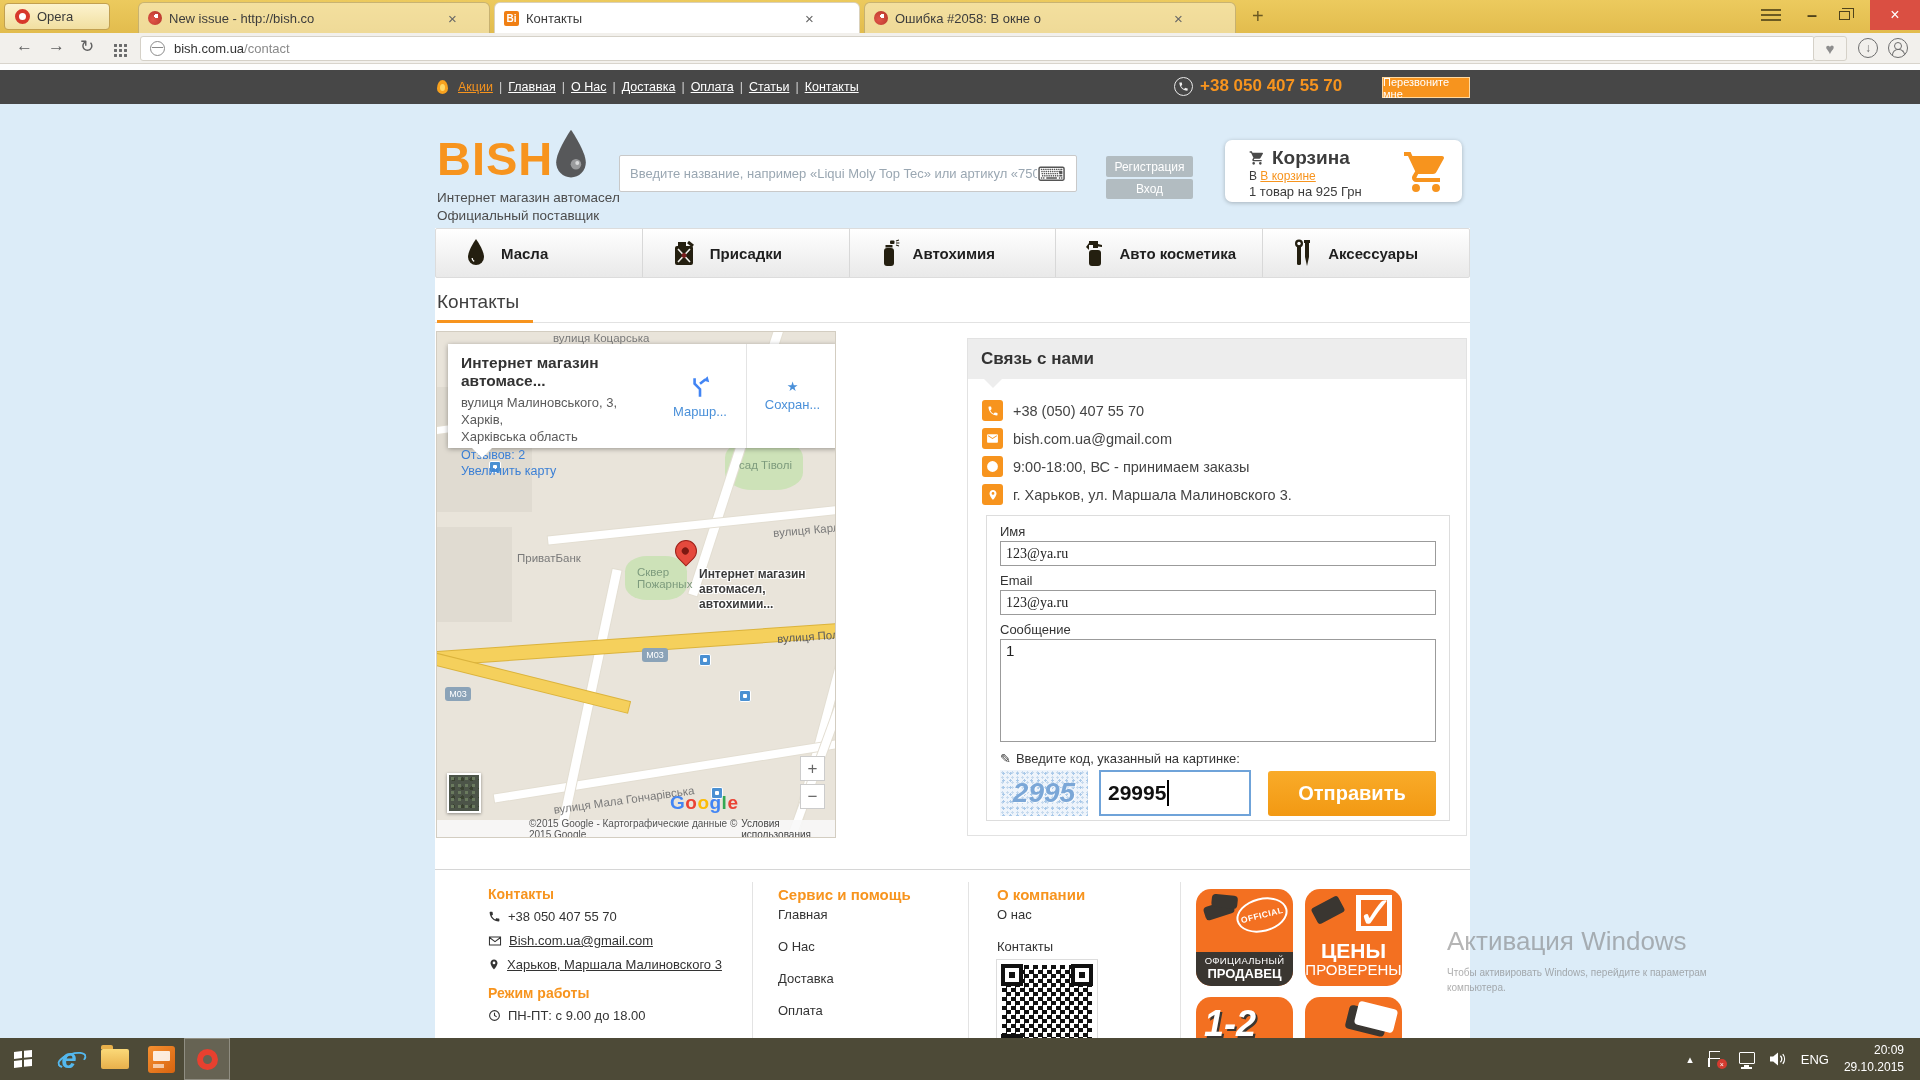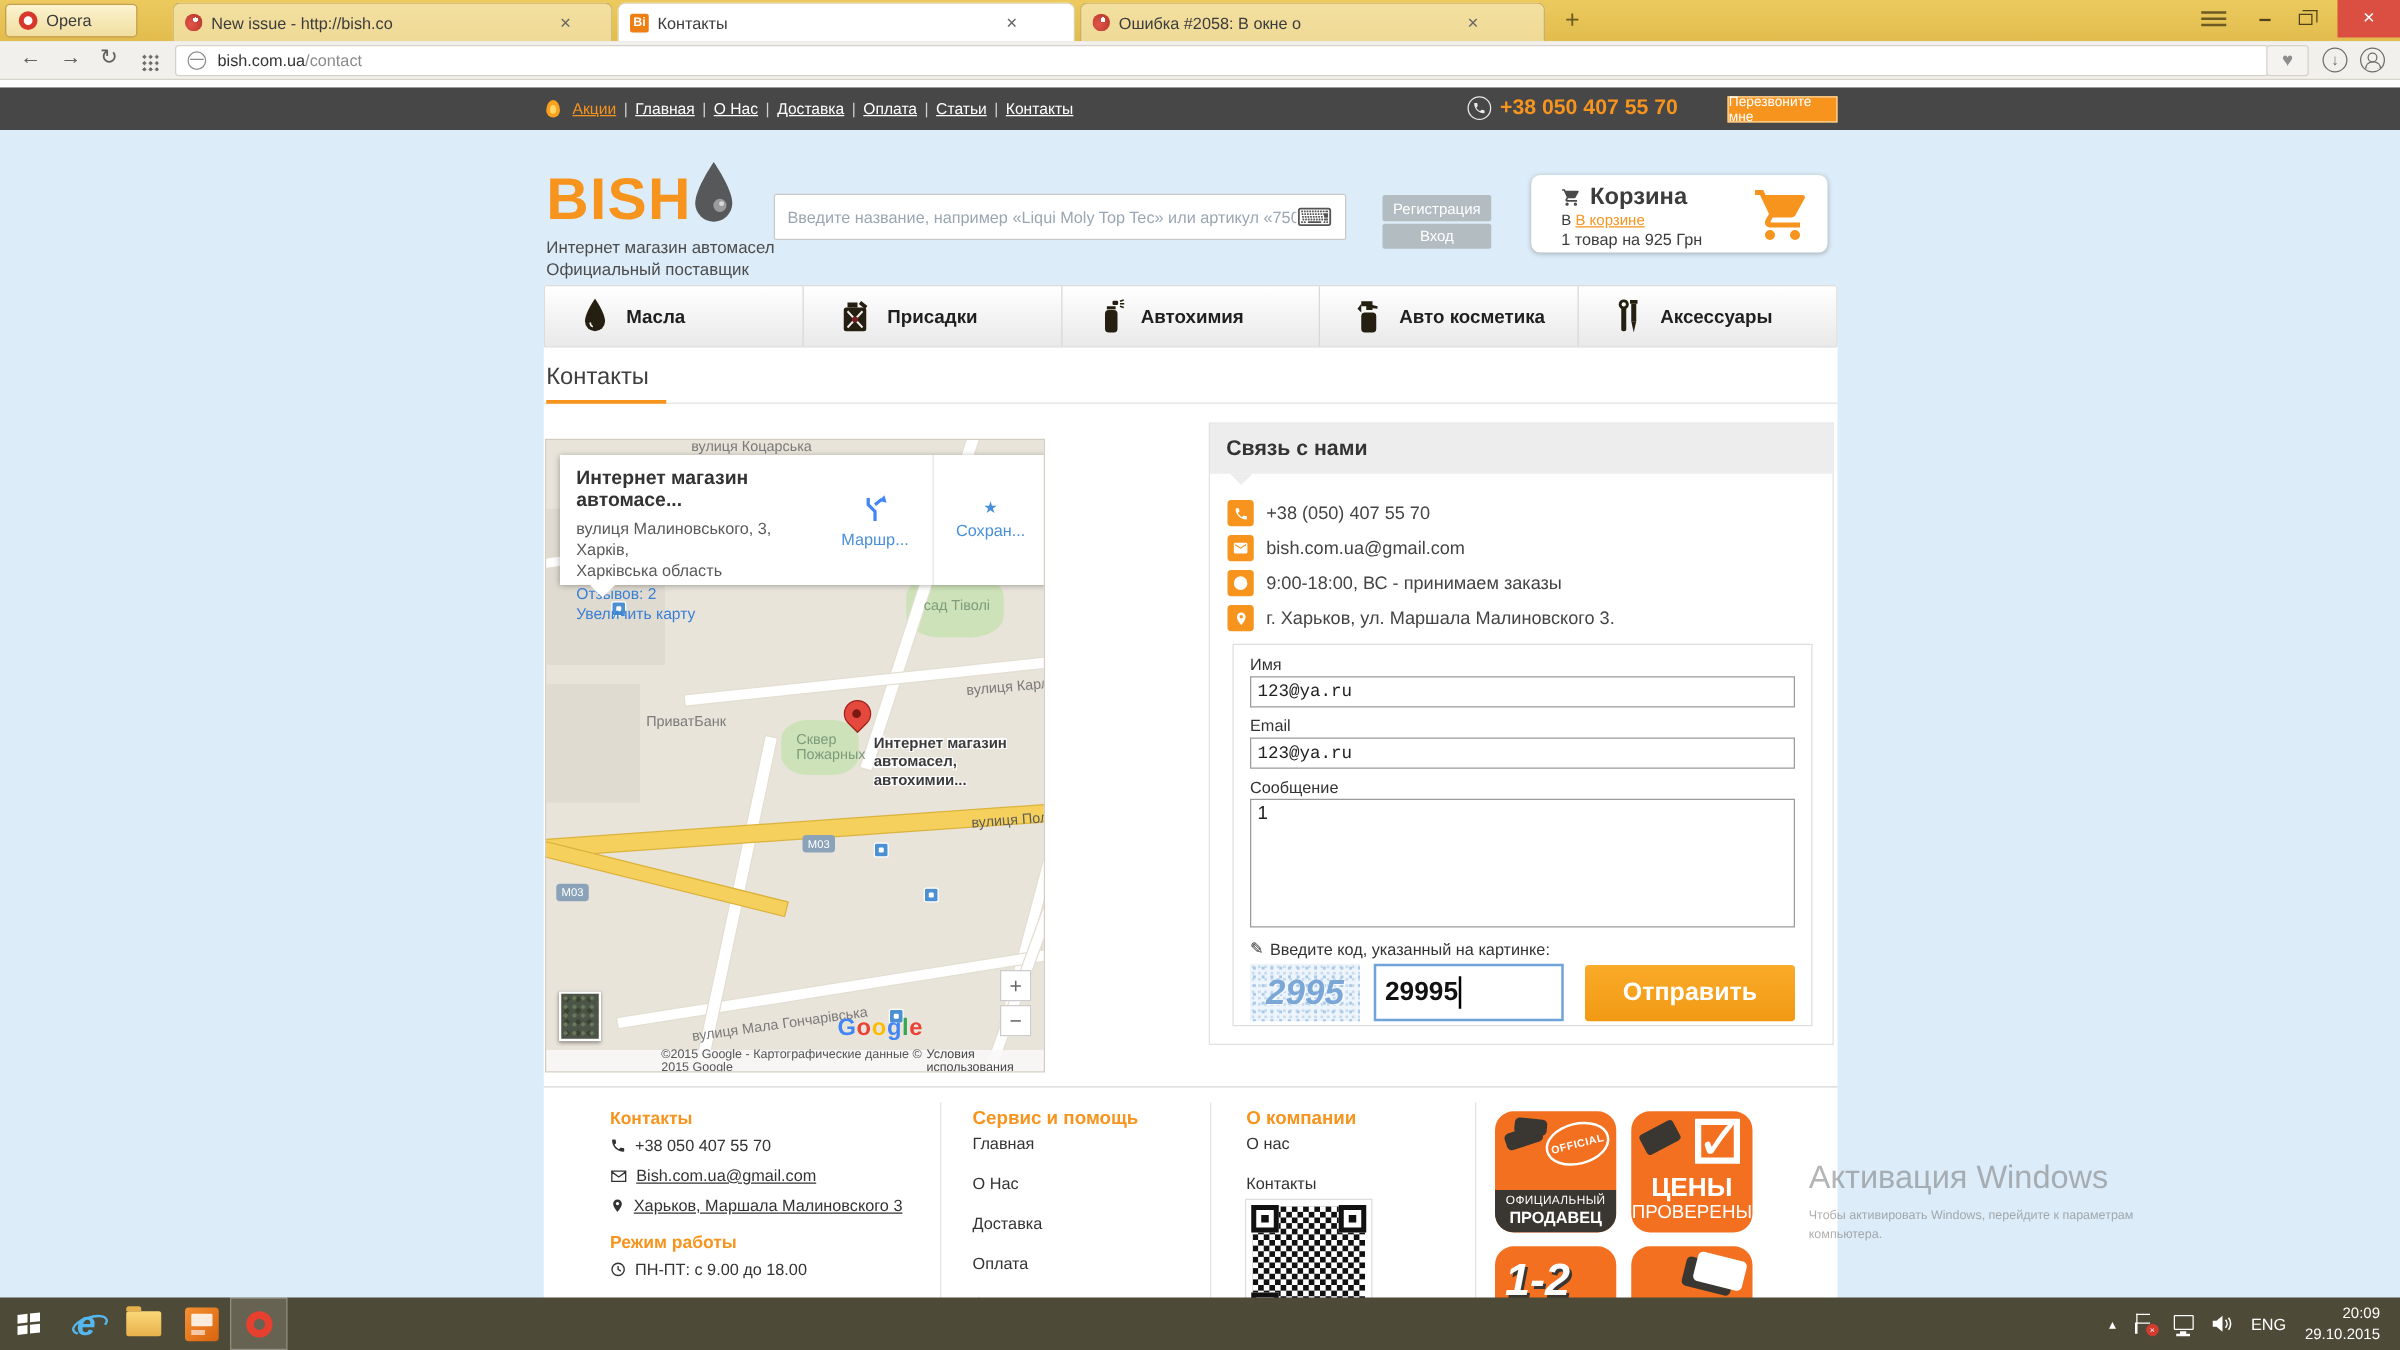--- a/index.html
+++ b/index.html
@@ -71,21 +71,21 @@
 .menu-item{flex:1;display:flex;align-items:center;gap:13px;padding-left:28px;font-size:15px;font-weight:bold;color:#1f1f1f;border-left:1px solid #d8d8d8}
 .menu-item:first-child{border-left:none}
 .menu-item svg{flex:none}
 
 
 .page-title{position:absolute;left:437px;top:291px;font-size:19px;color:#3f3f3f;z-index:6}
 .title-line{position:absolute;left:435px;top:322px;width:1035px;height:1px;background:#e2e2e2;z-index:6}
 .title-accent{position:absolute;left:437px;top:320px;width:96px;height:3px;background:#f7941e;z-index:7}
 
 
-.map{position:absolute;left:437px;top:352px;width:398px;height:505px;background:#e9e4da;overflow:hidden;outline:1px solid #d3cdc1;z-index:6}
+.map{position:absolute;left:437px;top:332px;width:398px;height:505px;background:#e9e4da;overflow:hidden;outline:1px solid #d3cdc1;z-index:6}
 .blk{position:absolute;background:#e0dbd1}
 .grn{position:absolute;background:#cde2b8;border-radius:35%}
 .road-w{position:absolute;background:#fff;box-shadow:0 0 0 1px #e3ded2}
 .road-y{position:absolute;background:#f5d05c;box-shadow:0 0 0 1px #dbb33c}
 .mlabel{position:absolute;font-size:11.5px;color:#7a7a7a;white-space:nowrap}
 .mlabel.green{color:#7d9b7d}
 .m03{position:absolute;width:26px;height:14px;background:#8ba3b8;border-radius:3px;color:#fff;font-size:9px;display:flex;align-items:center;justify-content:center}
 .transit{position:absolute;width:12px;height:12px;background:#4a90d2;border-radius:2px;border:1px solid #fff}
 .transit:before{content:"";position:absolute;left:3px;top:3px;width:4px;height:4px;background:#fff;border-radius:1px}
 .marker{position:absolute;width:22px;height:22px;background:#e5493d;border:1.5px solid #9e211a;border-radius:50% 50% 50% 0;transform:rotate(-45deg)}
@@ -113,21 +113,21 @@
 
 .panel{position:absolute;left:967px;top:338px;width:500px;height:498px;background:#fff;border:1px solid #e2e2e2;z-index:6}
 .panel-h{height:40px;background:#ededed;display:flex;align-items:center;padding-left:13px;font-size:17px;font-weight:bold;color:#333}
 .panel-h:after{content:"";position:absolute;left:16px;top:40px;border-left:9px solid transparent;border-right:9px solid transparent;border-top:9px solid #ededed}
 .c-rows{padding:21px 14px 0}
 .c-row{display:flex;align-items:center;gap:10px;margin-bottom:7px}
 .c-ico{width:21px;height:21px;background:#f7941e;border-radius:3px;display:flex;align-items:center;justify-content:center;flex:none}
 .c-row span{font-size:14.5px;color:#444}
 .formbox{position:absolute;left:18px;top:176px;width:464px;height:306px;border:1px solid #ddd;padding:8px 13px;background:#fff}
 .f-label{font-size:13px;color:#333;margin-bottom:2px}
-.f-input{width:100%;height:25px;border:1px solid #9b9b9b;font-size:14px;font-family:Liberation Mono, monospace;color:#222;padding:0 5px;margin-bottom:7px;outline:none}
+.f-input{width:100%;height:25px;border:1px solid #9b9b9b;font-size:14px;font-family:Liberation Serif, serif;color:#222;padding:0 5px;margin-bottom:7px;outline:none}
 .f-area{width:100%;height:103px;border:1px solid #9b9b9b;font-size:15px;font-family:inherit;color:#222;padding:2px 5px;resize:none;margin-bottom:5px;outline:none}
 .cap-label{font-size:13px;color:#333;margin-bottom:4px;display:flex;align-items:center;gap:5px}
 .cap-row{display:flex;align-items:center}
 .cap-img{width:88px;height:46px;background-color:#eef4fb;background-image:radial-gradient(#a9c9e9 1.2px,transparent 1.4px),radial-gradient(#c6daee 1px,transparent 1.2px);background-size:7px 7px,5px 5px;display:flex;align-items:center;justify-content:center;font-size:28px;font-weight:bold;font-style:italic;color:#7ba7d7;text-shadow:1px 1px 0 rgba(255,255,255,.8);transform:none}
 .cap-input{width:152px;height:46px;border:2px solid #6fa3d9;margin-left:11px;display:flex;align-items:center;padding-left:7px;font-size:21px;font-weight:bold;color:#111;background:#fff}
 .caret{display:inline-block;width:2px;height:26px;background:#000;margin-left:1px}
 .submit{margin-left:auto;width:168px;height:45px;background:linear-gradient(#f9ab29,#f29913);border:none;border-radius:3px;color:#fff;font-size:20px;font-weight:bold;font-family:inherit}
 
 
 .f-line{position:absolute;left:435px;top:869px;width:1035px;height:1px;background:#d6d6d6;z-index:6}

